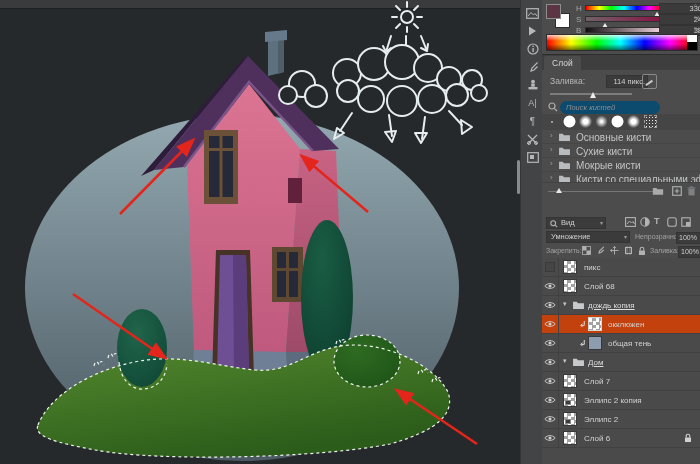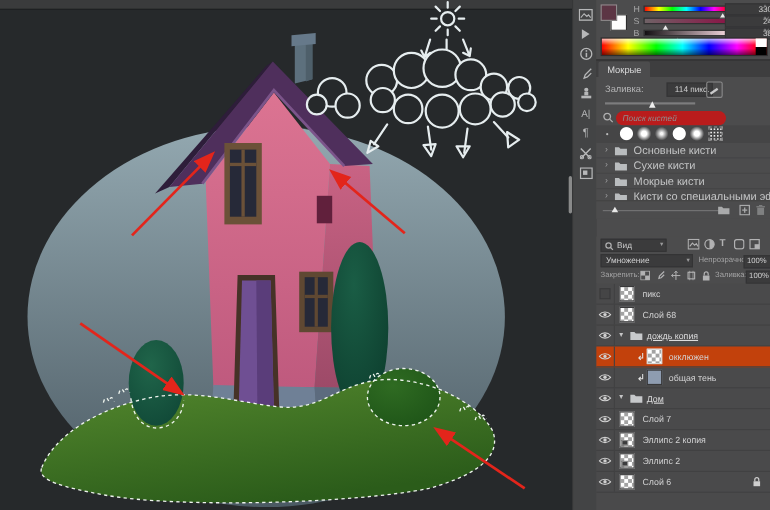--- a/index.html
+++ b/index.html
@@ -42,21 +42,21 @@
   
   #brushes-panel{top:70px;height:129px;background:#4c4c4d;}
   .blabel{position:absolute;font-size:8.5px;color:#b5b5b6;}
   .sizebox{position:absolute;left:64px;top:5px;width:36px;height:11px;background:#3b3b3c;border:1px solid #343435;font-size:7.5px;color:#d0d0d1;text-align:right;line-height:11px;padding:0 2px;}
   .stroke-toggle{position:absolute;left:100px;top:4px;width:13px;height:13px;border:1px solid #8a8a8b;border-radius:2px;}
   .stroke-toggle i{position:absolute;left:2px;top:7px;width:8px;height:1.5px;background:#c9c9ca;transform:rotate(-35deg);}
   .hslider{position:absolute;left:8px;top:23px;width:82px;height:2px;background:#7d7d7e;}
   .hthumb{position:absolute;top:-1px;width:0;height:0;border-left:3.5px solid transparent;border-right:3.5px solid transparent;border-bottom:6px solid #ededed;}
   .search-wrap{position:absolute;left:4px;top:31px;width:150px;height:13px;}
   .mag{position:absolute;left:2px;top:1px;width:10px;height:10px;}
-  .search-field{position:absolute;left:14px;top:0;width:100px;height:13px;background:#b91c1c;border:none;border-radius:7px;font-size:7.5px;font-style:italic;color:#c9c9ca;padding:0 6px;box-sizing:border-box;outline:none;}
+  .search-field{position:absolute;left:14px;top:0;width:100px;height:13px;background:#0c4a6e;border:none;border-radius:7px;font-size:7.5px;font-style:italic;color:#c9c9ca;padding:0 6px;box-sizing:border-box;outline:none;}
   .search-field::placeholder{color:#8f8f90;}
   .presets{position:absolute;left:0;top:44px;width:158px;height:15px;background:#454546;}
   .pdot{position:absolute;left:9px;top:7px;width:2px;height:2px;background:#bbb;border-radius:50%;}
   .pb{position:absolute;top:0;width:15px;height:15px;border-radius:50%;}
   .pb.hard{background:radial-gradient(circle,#fff 0 52%,rgba(255,255,255,0) 60%);}
   .pb.soft{background:radial-gradient(circle,#fff 0 22%,rgba(255,255,255,0) 62%);}
   .pb.softer{background:radial-gradient(circle,rgba(255,255,255,.95) 0 10%,rgba(255,255,255,0) 58%);}
   .pb.texture{border-radius:0;width:11px;height:11px;top:2px;outline:1px dashed #9a9a9b;background-image:radial-gradient(#e8e8e8 0.8px,transparent 1px);background-size:3px 3px;}
   .folders{position:absolute;left:0;top:59px;width:158px;height:53px;overflow:hidden;}
   .frow{position:relative;height:13px;border-top:1px solid #454546;}
@@ -319,21 +319,21 @@
           </span>
         <span class="cval">38</span>
         <span class="cunit">%</span>
       </div>
       <div class="spectrum">
           <span class="spec-bw"></span>
         </div>
     </section>
 
     <div class="tabbar" id="brushes-tabbar">
-      <span class="tab active" style="left:2px">Мокрые</span>
+      <span class="tab active" style="left:2px">Слой</span>
     </div>
 
     <section class="sec" id="brushes-panel">
       <span class="blabel" style="left:8px;top:6px">Заливка:</span>
       <span class="sizebox">114 пикс.</span>
       <span class="stroke-toggle">
           <i></i>
         </span>
       <div class="hslider">
           <span class="hthumb" style="left:40px"></span>

